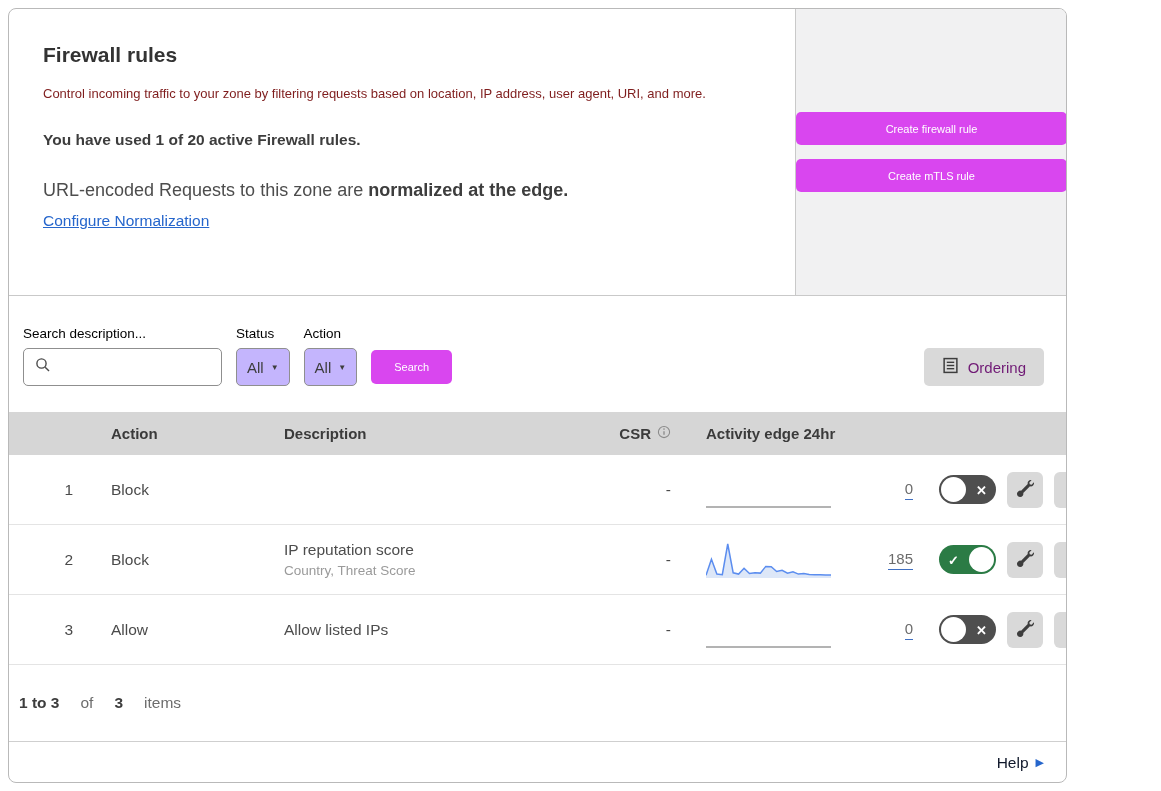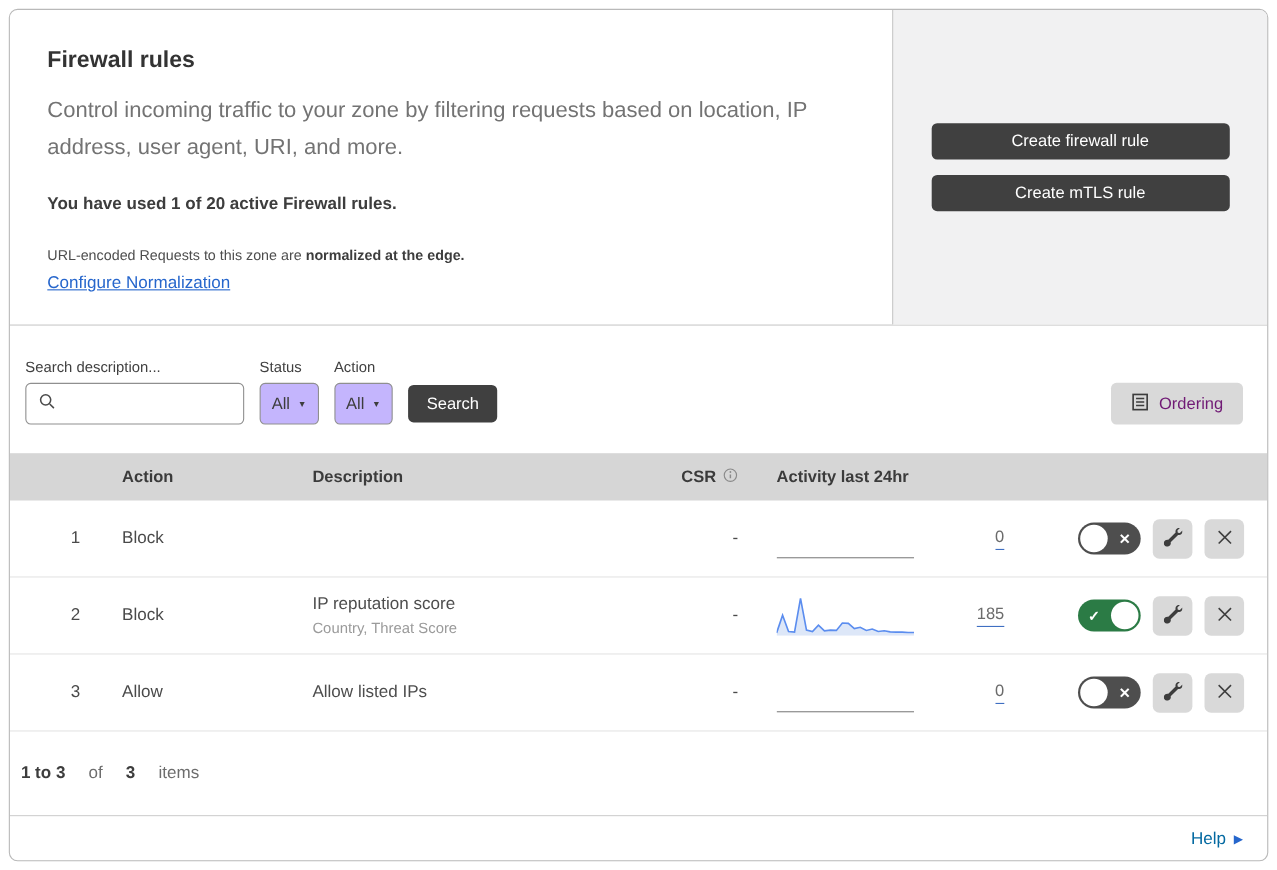--- a/index.html
+++ b/index.html
@@ -1,42 +1,42 @@
 <!DOCTYPE html>
 <html><head>
 <meta charset="utf-8">
 <style>
   * { margin:0; padding:0; box-sizing:border-box; }
   html,body { width:1161px; height:791px; background:#fff; font-family:"Liberation Sans", sans-serif; }
   .card {
-    position:absolute; left:8px; top:8px; width:1145px; height:775px;
+    position:absolute; left:8px; top:8px; width:1059px; height:775px;
     background:#fff; border:1px solid #b9b9b9; border-radius:8px;
     overflow:hidden; display:flex; flex-direction:column;
   }
   
   .top { display:flex; height:287px; border-bottom:1px solid #c9c9c9; flex:none; }
   .intro { width:802px; padding:34px 40px 0 34px; }
   .page-title { font-size:21px; font-weight:600; color:#333; margin-bottom:16px; }
-  .desc { font-size:20px; color:#737373; line-height:1.7; width:712px; }
+  .desc { font-size:13px; color:#7f1d1d; line-height:1.7; width:712px; }
   .usage { margin-top:26px; font-size:15.5px; font-weight:bold; color:#3d3d3d; }
-  .norm { margin-top:26px; font-size:13px; color:#4d4d4d; line-height:1.7; }
+  .norm { margin-top:26px; font-size:18px; color:#4d4d4d; line-height:1.7; }
   .norm strong { color:#3d3d3d; }
   .norm-link { display:inline-block; margin-top:6px; font-size:15.5px; color:#2666cc; text-decoration:underline; cursor:pointer; }
   .side {
     flex:1; background:#f1f1f2; border-left:1px solid #c9c9c9;
     display:flex; flex-direction:column; align-items:center; padding-top:103px; gap:14px;
   }
   .btn-primary {
-    width:271px; height:33px; background:#404040; color:#fff; border:none; border-radius:5px;
-    font-size:15px; font-family:inherit; cursor:pointer; display:flex; align-items:center; justify-content:center;
+    width:271px; height:33px; background:#d946ef; color:#fff; border:none; border-radius:5px;
+    font-size:11px; font-family:inherit; cursor:pointer; display:flex; align-items:center; justify-content:center;
   }
   
   .filterbar { height:116px; flex:none; display:flex; align-items:flex-end; padding:0 22px 26px 14px; }
   .fgroup { display:flex; flex-direction:column; margin-right:14px; }
-  .flabel { font-size:13.5px; color:#404040; margin-bottom:7px; }
+  .flabel { font-size:13.5px; color:#000000; margin-bottom:7px; }
   .search-box {
     width:199px; height:38px; border:1px solid #8f8f8f; border-radius:5px; background:#fff;
     display:flex; align-items:center; padding-left:11px; gap:8px;
   }
   .search-box input { border:none; outline:none; width:150px; font-size:14px; font-family:inherit; background:transparent; }
   .select {
     height:38px; border:1px solid #8f8f8f; border-radius:5px; background:#c4b5fd;
     display:flex; align-items:center; padding:0 10px; gap:7px; font-size:15px; color:#3d3d3d; cursor:pointer;
   }
   .caret { font-size:8px; color:#3d3d3d; }
@@ -73,21 +73,21 @@
   .toggle.off .mark::before { content:"\2715"; }
   .toggle.on  .mark::before { content:"\2713"; }
   .icon-btn {
     width:36px; height:36px; background:#d9d9d9; border:none; border-radius:6px; cursor:pointer;
     display:flex; align-items:center; justify-content:center; flex:none;
   }
   
   .tfooter { height:76px; flex:none; display:flex; align-items:center; padding-left:10px; font-size:15.5px; color:#6d6d6d; gap:21px; }
   .tfooter b { color:#3d3d3d; }
   .helpbar { height:42px; flex:none; border-top:1px solid #cfcfcf; display:flex; align-items:center; justify-content:flex-end; padding-right:22px; gap:7px; }
-  .help-link { color:#0369a1; font-size:15.5px; cursor:pointer; }
+  .help-link { color:#0f172a; font-size:15.5px; cursor:pointer; }
   .help-arrow { color:#2666cc; font-size:11px; }
 </style>
 </head>
 <body>
 
 <div class="card">
 
   <div class="top">
     <div class="intro">
       <div class="page-title">Firewall rules</div>
@@ -150,21 +150,21 @@
     <div class="th-csr">
       <span>CSR</span>
       <span>
         <svg width="14" height="14" viewBox="0 0 16 16">
             <circle cx="8" cy="8" r="6.4" fill="none" stroke="#8a8a8a" stroke-width="1.2"></circle>
             <line x1="8" y1="7.2" x2="8" y2="11.2" stroke="#8a8a8a" stroke-width="1.5"></line>
             <circle cx="8" cy="4.7" r="0.95" fill="#8a8a8a"></circle>
           </svg>
       </span>
     </div>
-    <div class="th-activity">Activity last 24hr</div>
+    <div class="th-activity">Activity edge 24hr</div>
     <div></div>
   </div>
 
   <div class="tgrid trow">
     <div class="td-num">1</div>
     <div class="td-action">Block</div>
     <div class="td-desc">
     </div>
     <div class="td-csr">-</div>
     <div class="td-activity">

